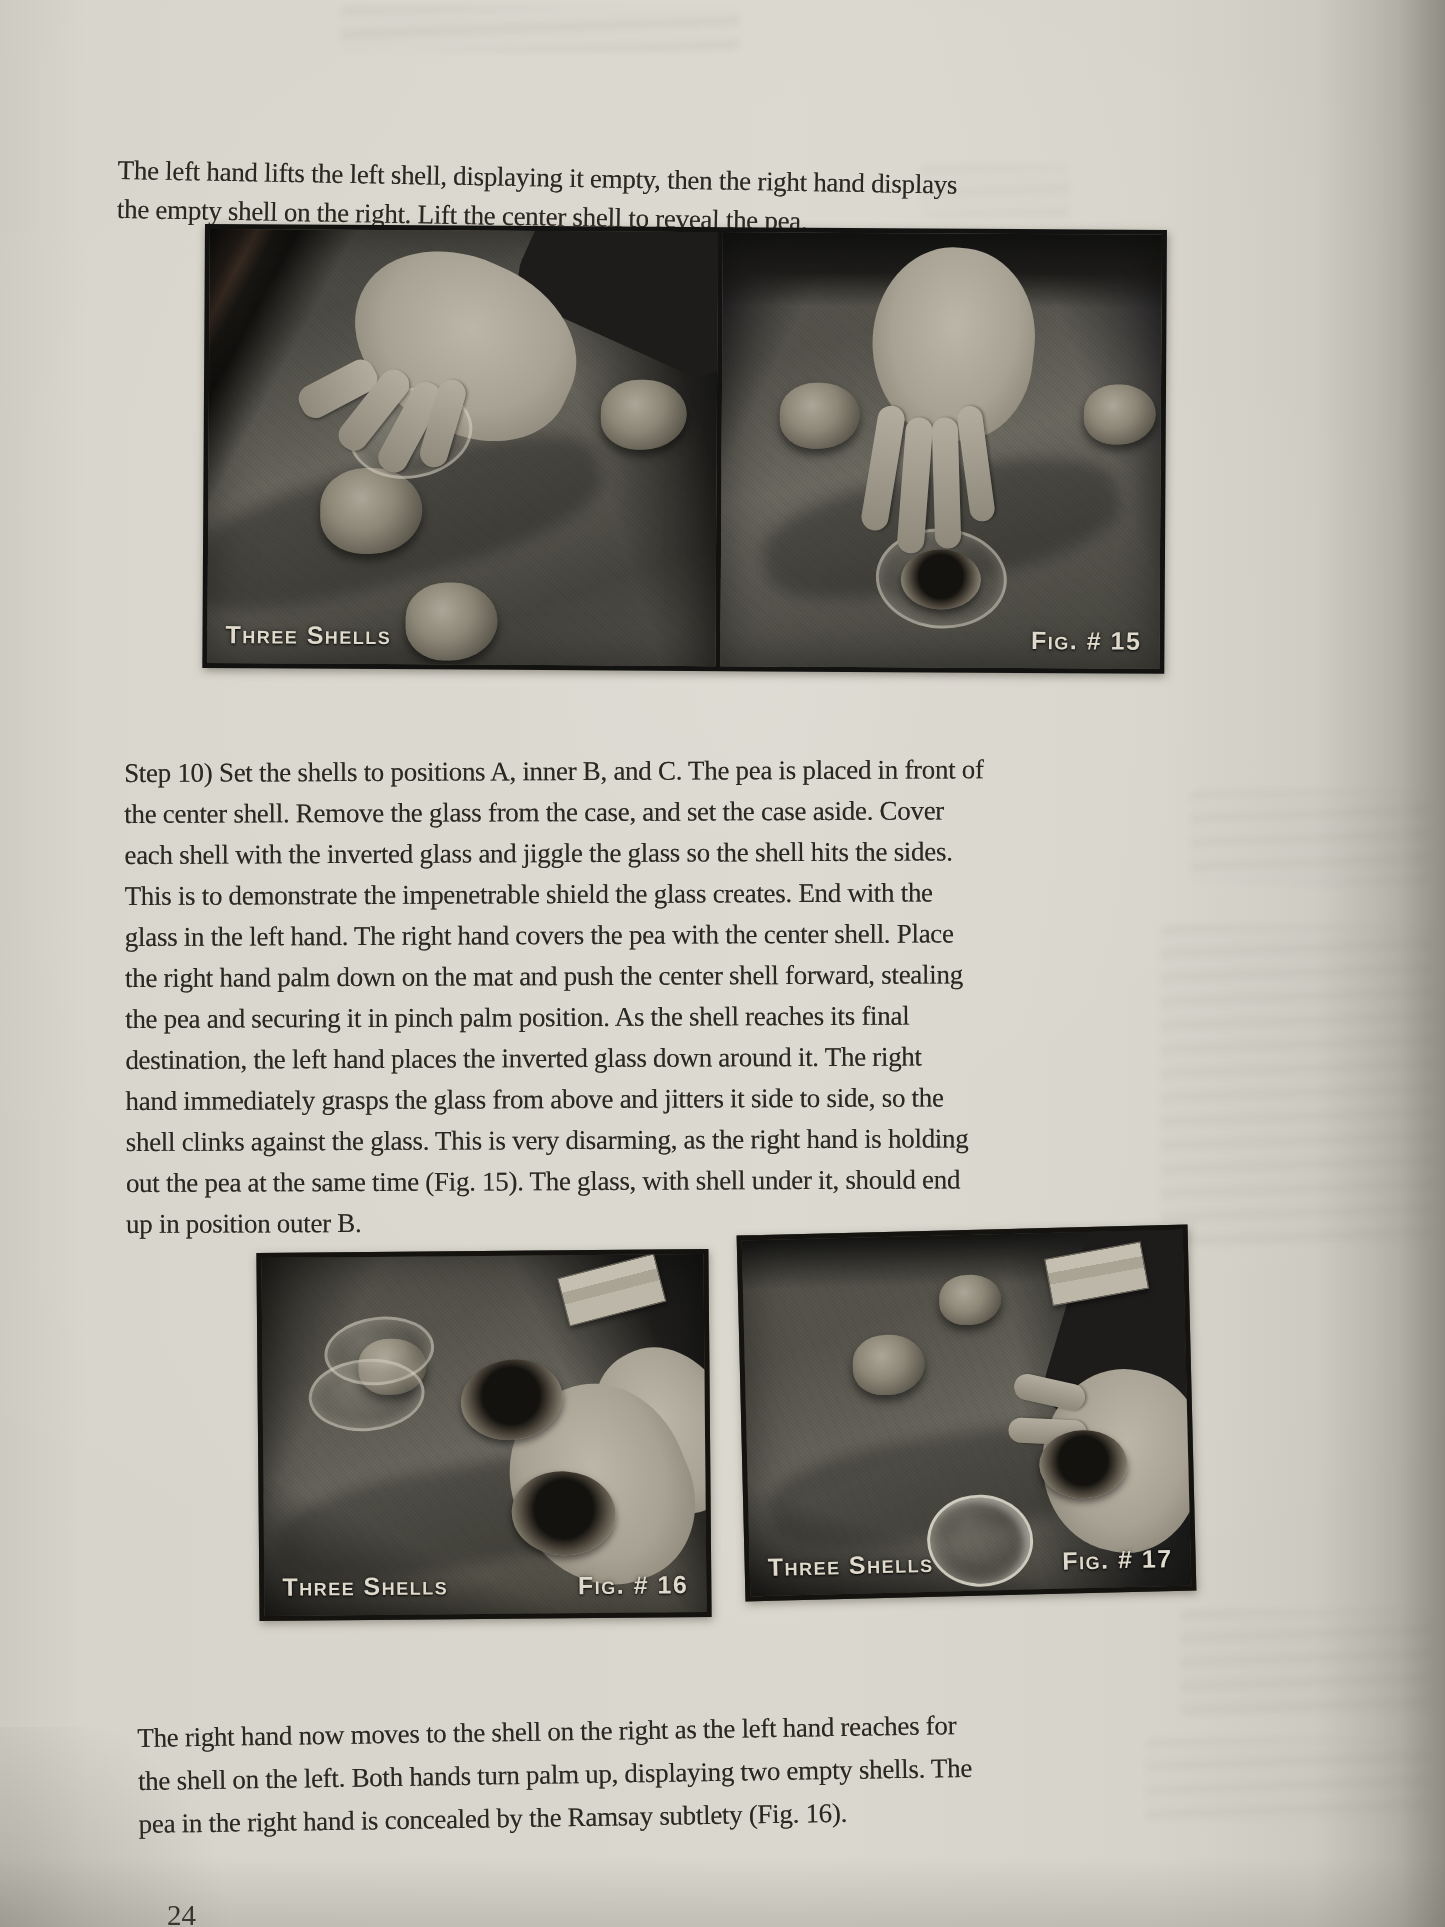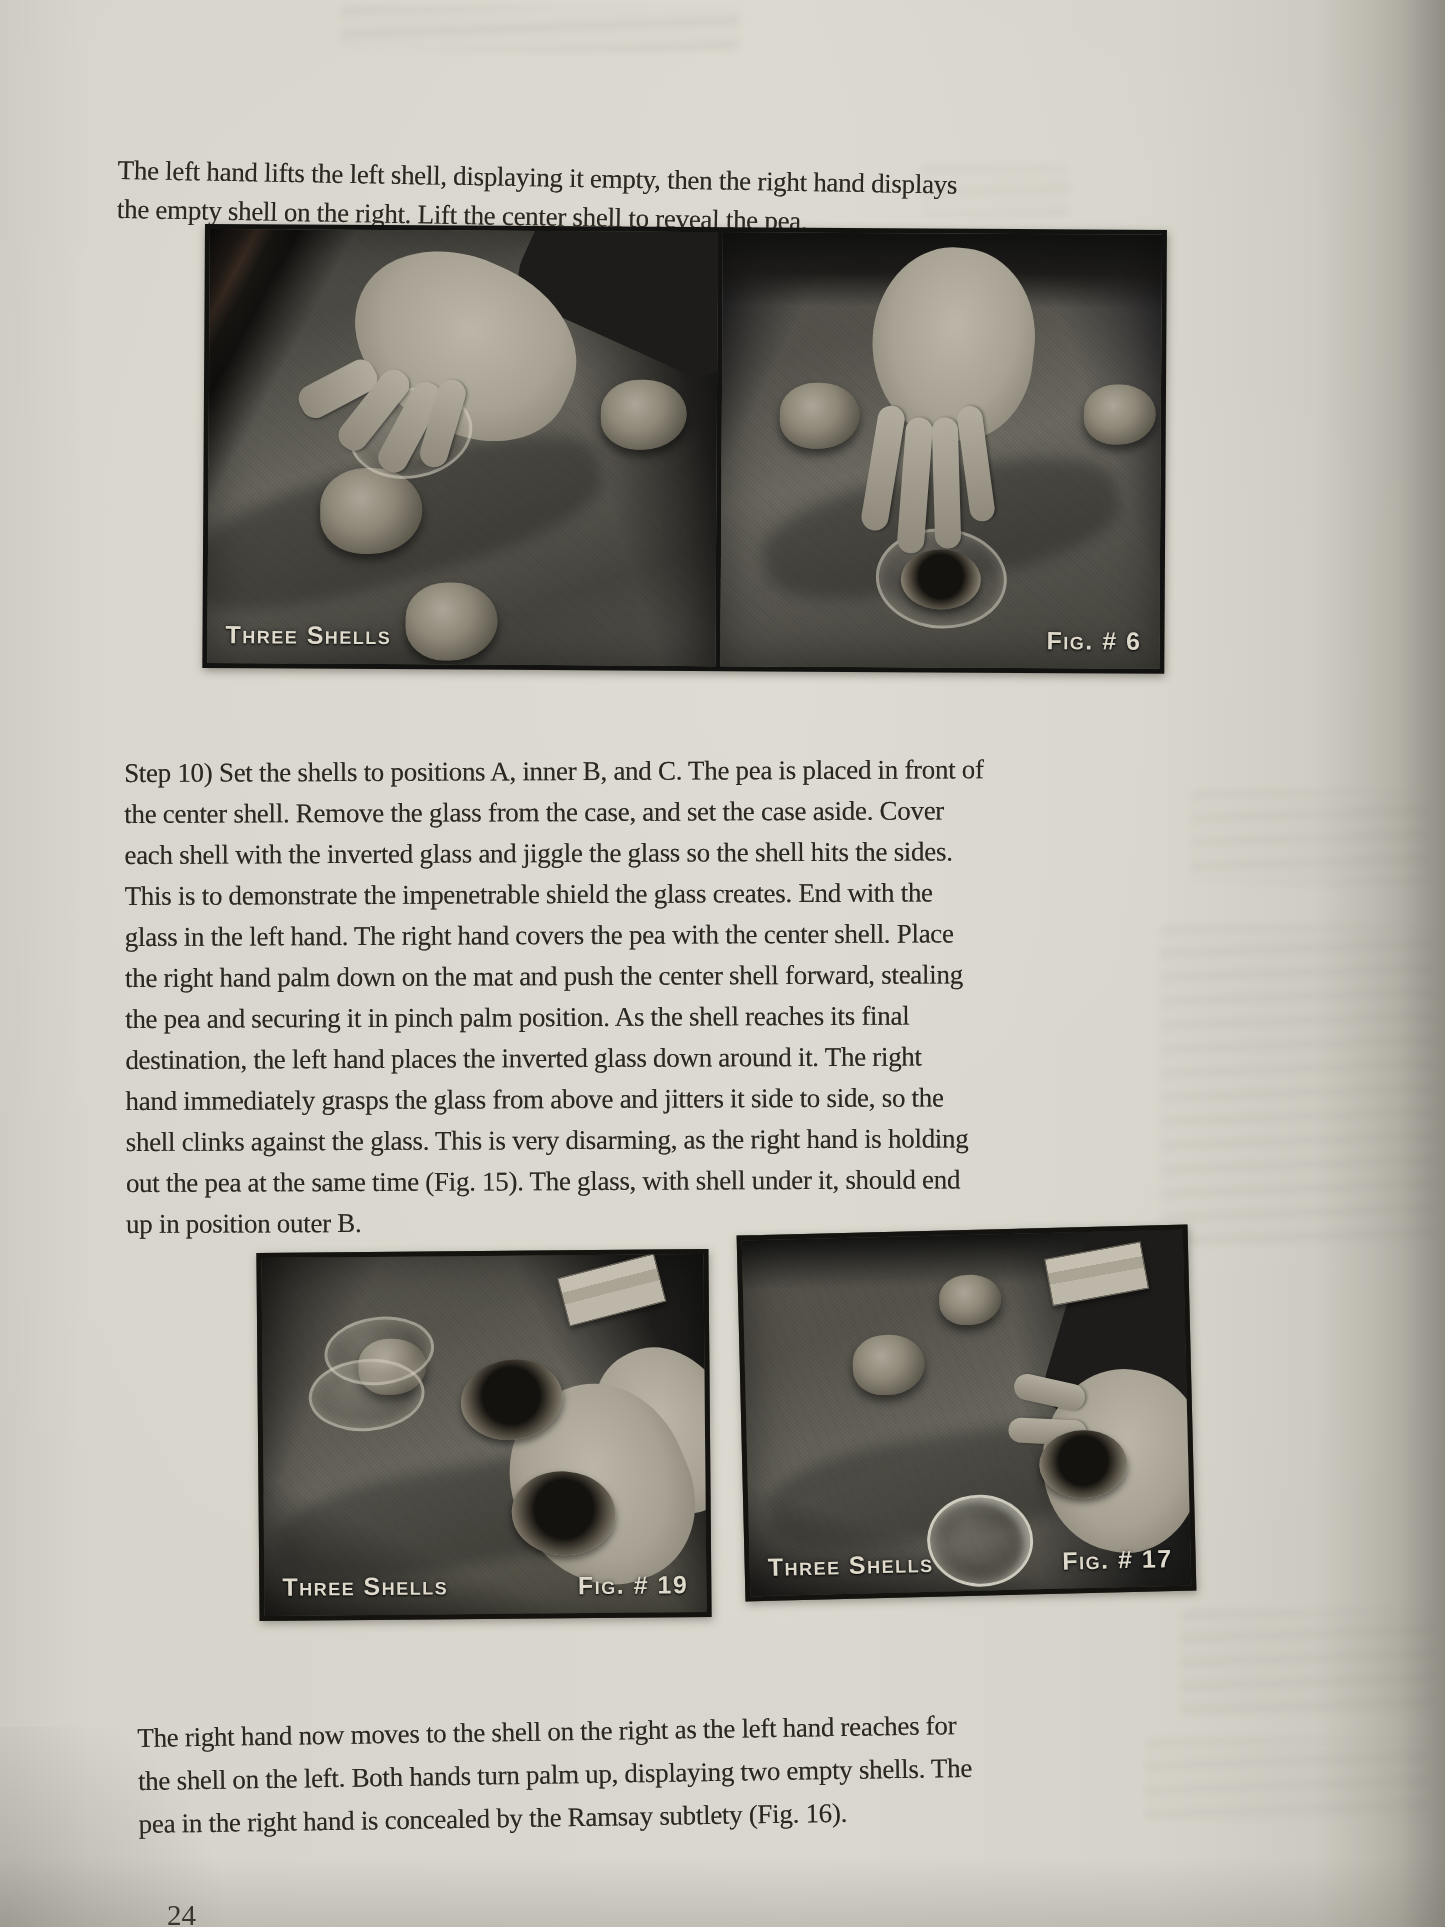--- a/index.html
+++ b/index.html
@@ -154,21 +154,21 @@
       <div class="palm" style="left:150px;top:14px;width:162px;height:192px;transform:rotate(6deg);"></div>
       <div class="finger" style="left:148px;top:172px;width:27px;height:126px;transform:rotate(9deg);"></div>
       <div class="finger" style="left:180px;top:184px;width:27px;height:136px;transform:rotate(4deg);"></div>
       <div class="finger" style="left:212px;top:184px;width:26px;height:131px;transform:rotate(-2deg);"></div>
       <div class="finger" style="left:242px;top:172px;width:25px;height:116px;transform:rotate(-8deg);"></div>
       <div class="glass" style="left:155px;top:295px;width:125px;height:94px;transform:rotate(3deg);"></div>
       <div class="shellcup" style="left:180px;top:316px;width:80px;height:60px;"></div>
       <div class="shell" style="left:58px;top:150px;width:80px;height:66px;"></div>
       <div class="shell" style="left:362px;top:150px;width:72px;height:60px;"></div>
       <div class="photo-vignette"></div>
-      <span class="cap cap-num">Fig. # 6</span>
+      <span class="cap cap-num">Fig. # 15</span>
     </div>
   </figure>
 
   <p class="para para-step">Step 10) Set the shells to positions A, inner B, and C. The pea is placed in front of
 the center shell. Remove the glass from the case, and set the case aside. Cover
 each shell with the inverted glass and jiggle the glass so the shell hits the sides.
 This is to demonstrate the impenetrable shield the glass creates. End with the
 glass in the left hand. The right hand covers the pea with the center shell. Place
 the right hand palm down on the mat and push the center shell forward, stealing
 the pea and securing it in pinch palm position. As the shell reaches its final
@@ -183,21 +183,21 @@
     <div class="bills" style="left:300px;top:10px;width:98px;height:48px;transform:rotate(-14deg);"></div>
     <div class="glass" style="left:62px;top:60px;width:104px;height:62px;transform:rotate(-6deg);"></div>
     <div class="glass" style="left:46px;top:102px;width:110px;height:66px;transform:rotate(-4deg);"></div>
     <div class="shell" style="left:96px;top:82px;width:68px;height:56px;"></div>
     <div class="palm" style="right:-30px;top:90px;width:135px;height:175px;transform:rotate(-28deg);"></div>
     <div class="palm" style="left:250px;top:128px;width:175px;height:205px;transform:rotate(-22deg);"></div>
     <div class="shellcup" style="left:198px;top:104px;width:102px;height:80px;transform:rotate(-8deg);"></div>
     <div class="shellcup" style="left:248px;top:216px;width:104px;height:84px;transform:rotate(4deg);"></div>
     <div class="photo-vignette"></div>
     <span class="cap cap-label">Three Shells</span>
-    <span class="cap cap-num">Fig. # 19</span>
+    <span class="cap cap-num">Fig. # 16</span>
   </div>
 
   <div class="photo photo17">
     <div class="shadowband" style="left:20px;top:200px;width:360px;height:100px;transform:rotate(-8deg);"></div>
     <div class="bills" style="left:305px;top:18px;width:96px;height:46px;transform:rotate(-9deg);"></div>
     <div class="shell" style="left:108px;top:98px;width:72px;height:60px;"></div>
     <div class="shell" style="left:196px;top:40px;width:62px;height:50px;"></div>
     <div class="sleeve" style="right:-45px;top:-20px;width:165px;height:225px;transform:rotate(18deg);"></div>
     <div class="palm" style="left:295px;top:138px;width:160px;height:182px;transform:rotate(14deg);"></div>
     <div class="finger" style="left:268px;top:146px;width:72px;height:26px;transform:rotate(14deg);border-radius:13px;"></div>

